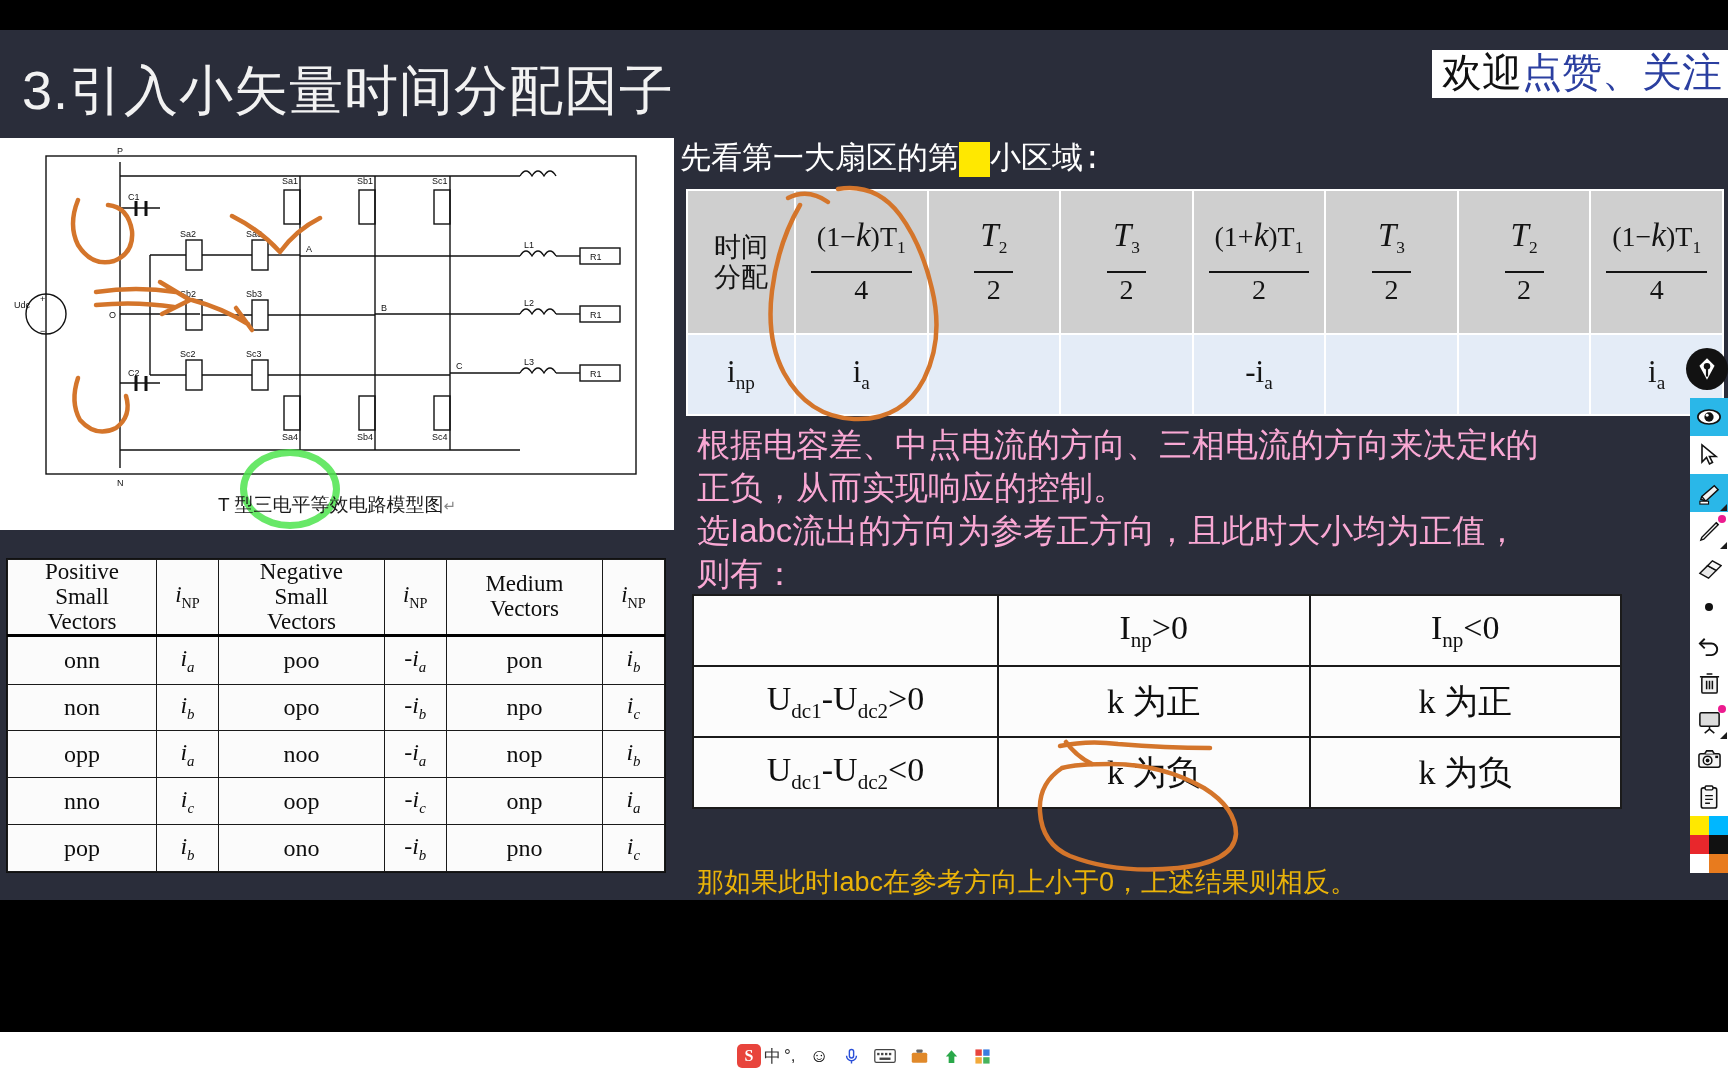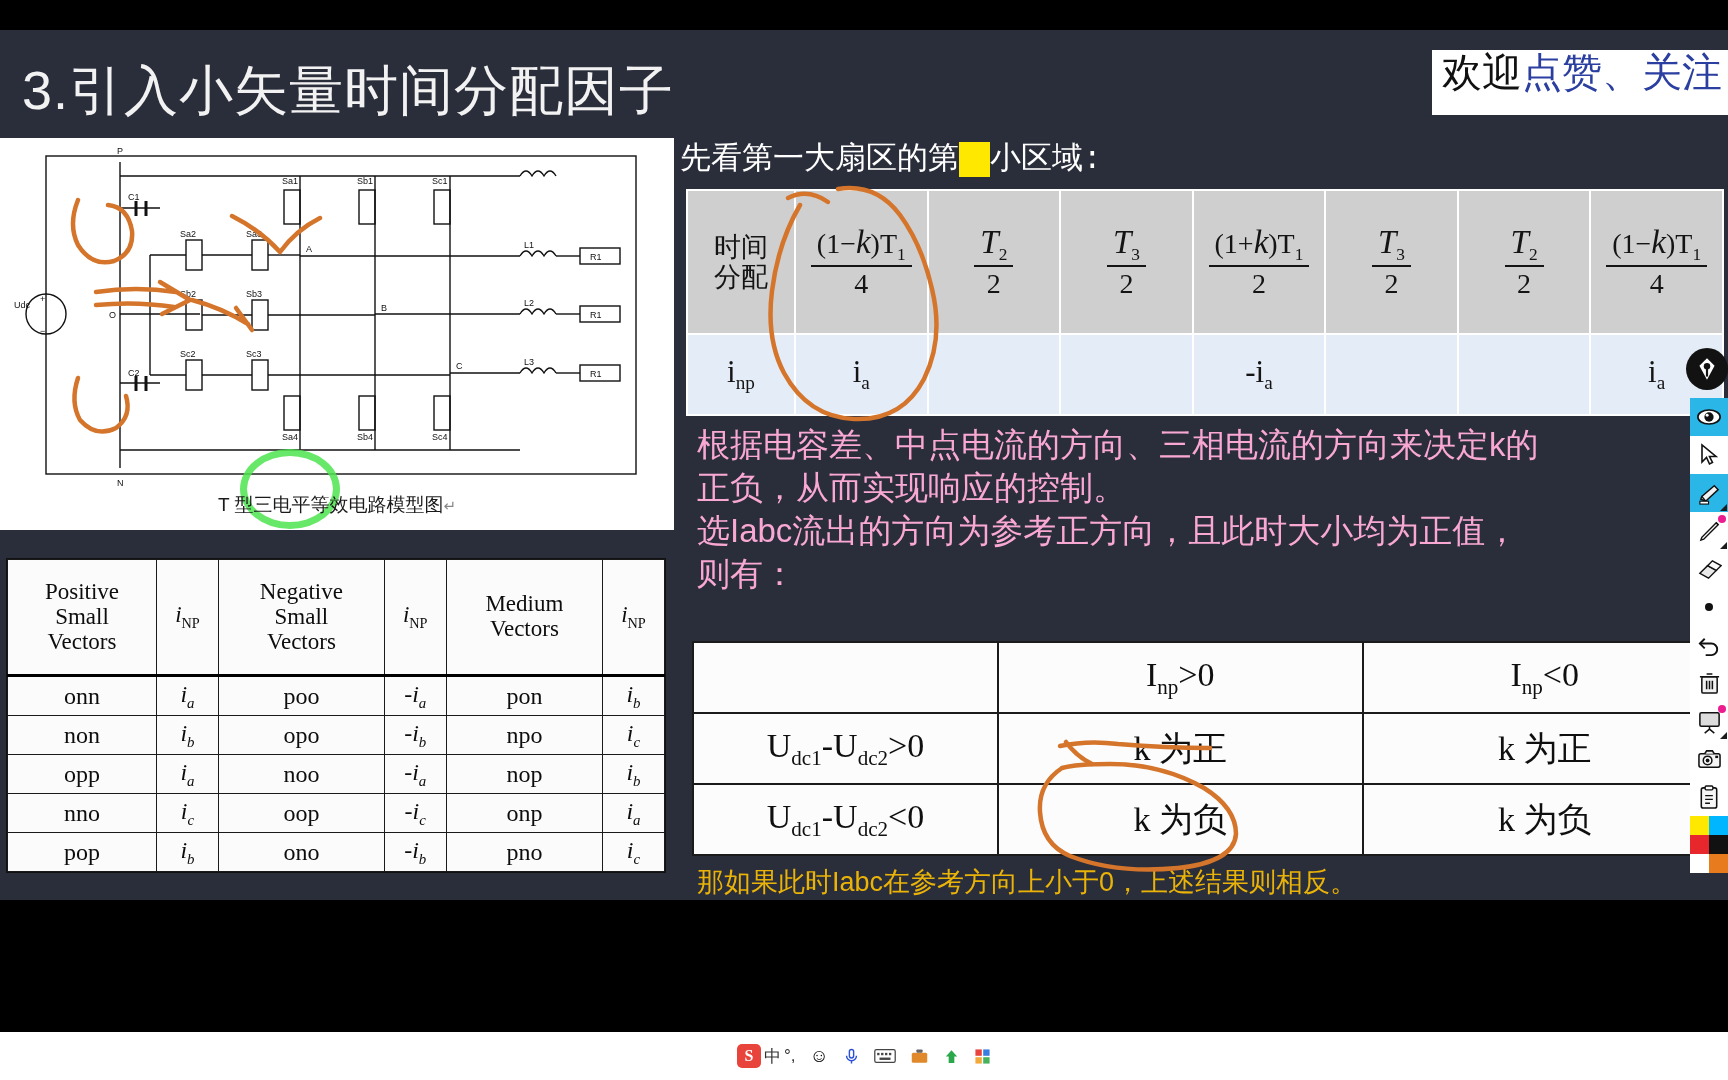--- a/index.html
+++ b/index.html
@@ -22,21 +22,21 @@
   .title {
     position: absolute; left: 22px; top: 55px;
     font-size: 54px; color: #f2f2f2; letter-spacing: 1px;
     white-space: nowrap;
     font-family: "Liberation Sans","DejaVu Sans",sans-serif;
   }
 
   
   .watermark {
     position: absolute; right: 0px; top: 50px;
-    background: #ffffff; padding: 2px 6px 21px 10px;
+    background: #ffffff; padding: 2px 6px 4px 10px;
     font-size: 40px; white-space: nowrap;
     font-family: "Liberation Serif","DejaVu Serif",serif;
     line-height: 1.05;
   }
   .watermark .wm-a { color: #111111; }
   .watermark .wm-b { color: #2b3fa0; }
 
   
   .circuit-panel {
     position: absolute; left: 0px; top: 138px;
@@ -71,21 +71,21 @@
     width: 100%; height: 100%; border-collapse: collapse;
     font-family: "Liberation Serif","DejaVu Serif",serif;
     color: #0d0d0d;
   }
   table.vec th, table.vec td {
     border: 1px solid #1a1a1a;
     text-align: center; vertical-align: middle;
     font-size: 24px; font-weight: normal;
     padding: 2px 4px;
   }
-  table.vec thead th { font-size: 23px; line-height: 1.08; padding: 20px 2px; }
+  table.vec thead th { font-size: 23px; line-height: 1.08; padding: 0 2px; }
   table.vec thead tr { border-bottom: 3px solid #000; }
   table.vec .narrow { width: 62px; }
   .ital { font-style: italic; }
   .sub { font-size: .62em; vertical-align: sub; font-style: italic; }
   .subn { font-size: .62em; vertical-align: sub; font-style: normal; }
 
   
   .head-line {
     position: absolute; left: 680px; top: 137px;
     font-size: 31px; color: #ffffff; white-space: nowrap; font-family: Liberation Mono, monospace;
@@ -109,41 +109,40 @@
   .talloc tr.r2 td { background: #c7d7ec; height: 58px; font-size: 30px;
                      font-family:"Liberation Sans","DejaVu Sans",sans-serif; letter-spacing:1px;}
   .talloc tr.r3 td { background: #e4ecf7; height: 61px; }
   .talloc .lbl {
     width: 108px; font-size: 27px; line-height: 1.12;
     font-family:"Liberation Sans","DejaVu Sans",sans-serif;
   }
 
   
   .frac { display: inline-block; text-align: center; line-height: 1.0; font-size: 28px; }
-  .frac .num { display:block; padding: 0 6px 2px 6px; border-bottom: 2px solid #141414; white-space:nowrap; }
+  .frac .num { display:block; padding: 0 6px 15px 6px; border-bottom: 2px solid #141414; white-space:nowrap; }
   .frac .den { display:block; padding-top: 3px; }
   .frac .big { font-size: 33px; font-style: italic; }
   .inp { font-size: 31px; font-family:"Liberation Serif","DejaVu Serif",serif; }
 
   
   .para {
     position: absolute; left: 697px; top: 424px;
     width: 1010px;
     font-size: 33px; line-height: 1.30; color: #f9a8d4;
     font-family: "Liberation Sans","DejaVu Sans",sans-serif;
   }
 
   
   .ktable {
     position: absolute; left: 692px; top: 594px;
-    width: 1036px; height: 215px;
+    width: 930px; height: 215px;
     border-collapse: collapse; table-layout: fixed;
     background: #fcfcfc;
     font-family: "Liberation Serif","DejaVu Serif",serif;
-    margin-top: 47px;
   }
   .ktable td {
     border: 2px solid #1b1b1b; text-align: center; vertical-align: middle;
     color: #0f0f0f; font-size: 34px;
   }
   .ktable tr td { height: 71px; }
   .ktable .c1 { width: 305px; }
 
   
   .yellow-line {

